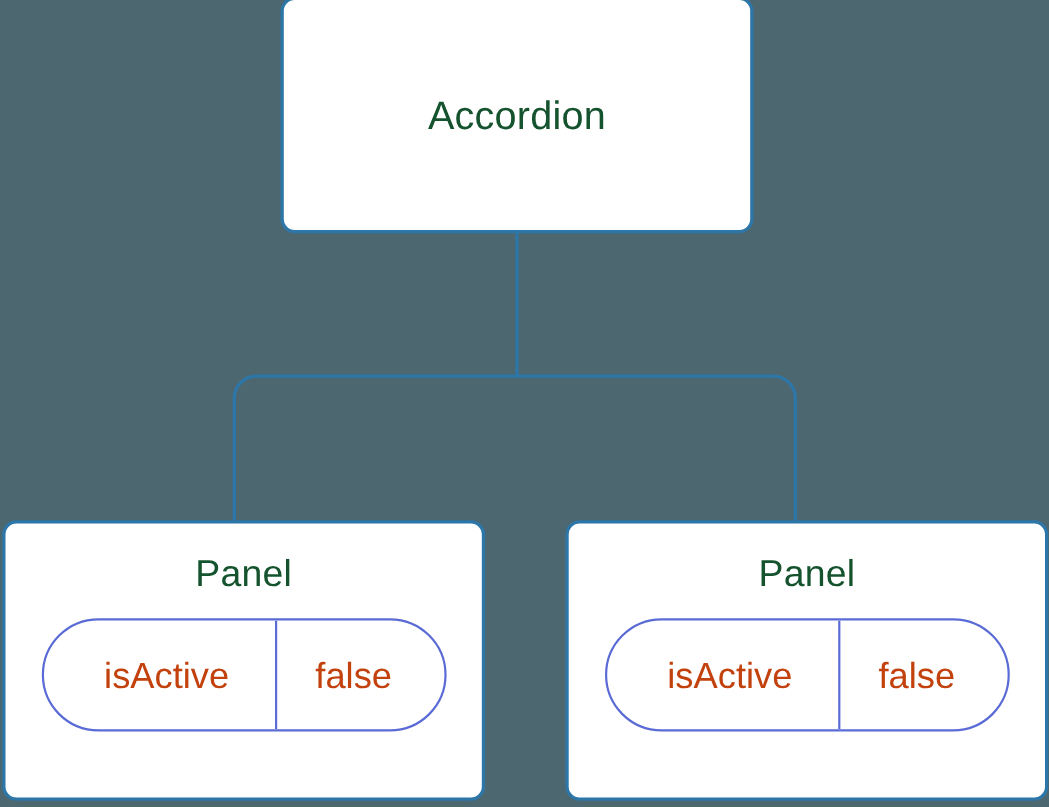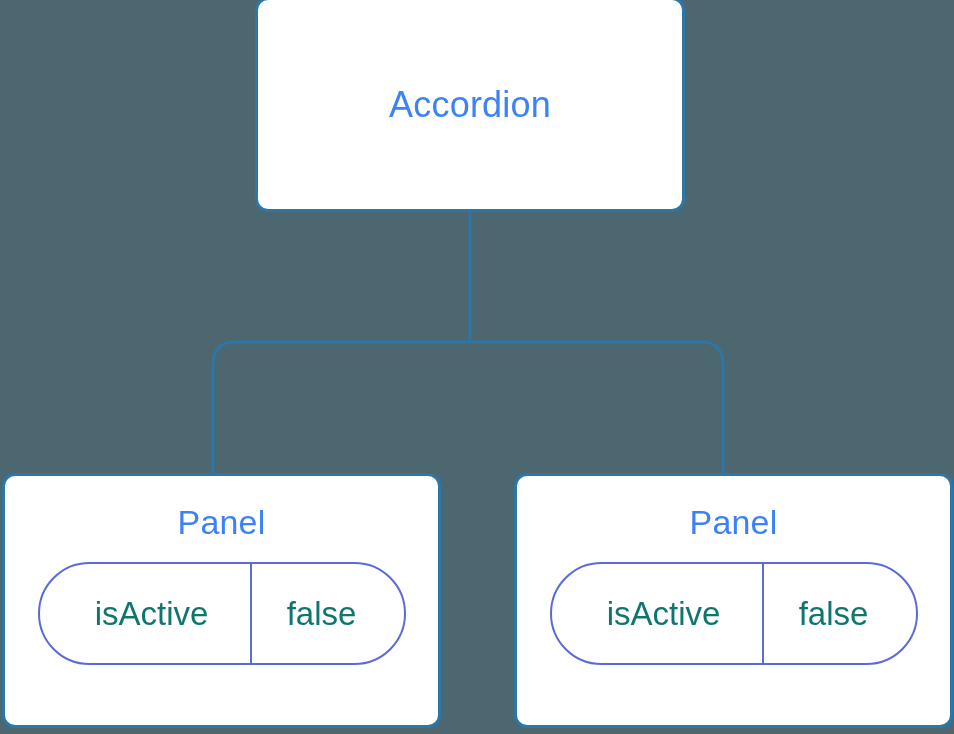--- a/index.html
+++ b/index.html
@@ -59,21 +59,21 @@
   }
   .node-card.child-right {
     left: 514px;
     top: 473px;
     width: 439px;
     height: 255px;
     padding-top: 29px;
   }
 
   .node-title {
-    color: #3b82f6;
+    color: #14532d;
     font-size: 36px;
     line-height: 1;
     letter-spacing: 0.2px;
     white-space: nowrap;
   }
   .node-card.child-left .node-title,
   .node-card.child-right .node-title {
     font-size: 34px;
   }
 
@@ -87,21 +87,21 @@
     border: 2px solid #5b6bd6;
     border-radius: 52px;
     background: transparent;
     overflow: hidden;
   }
   .prop-key,
   .prop-value {
     display: flex;
     align-items: center;
     justify-content: center;
-    color: #0f766e;
+    color: #c2410c;
     font-size: 33px;
     line-height: 1;
     white-space: nowrap;
     box-sizing: border-box;
   }
   .prop-key {
     width: 212px;
     padding-left: 14px;
     border-right: 2px solid #5b6bd6;
   }

